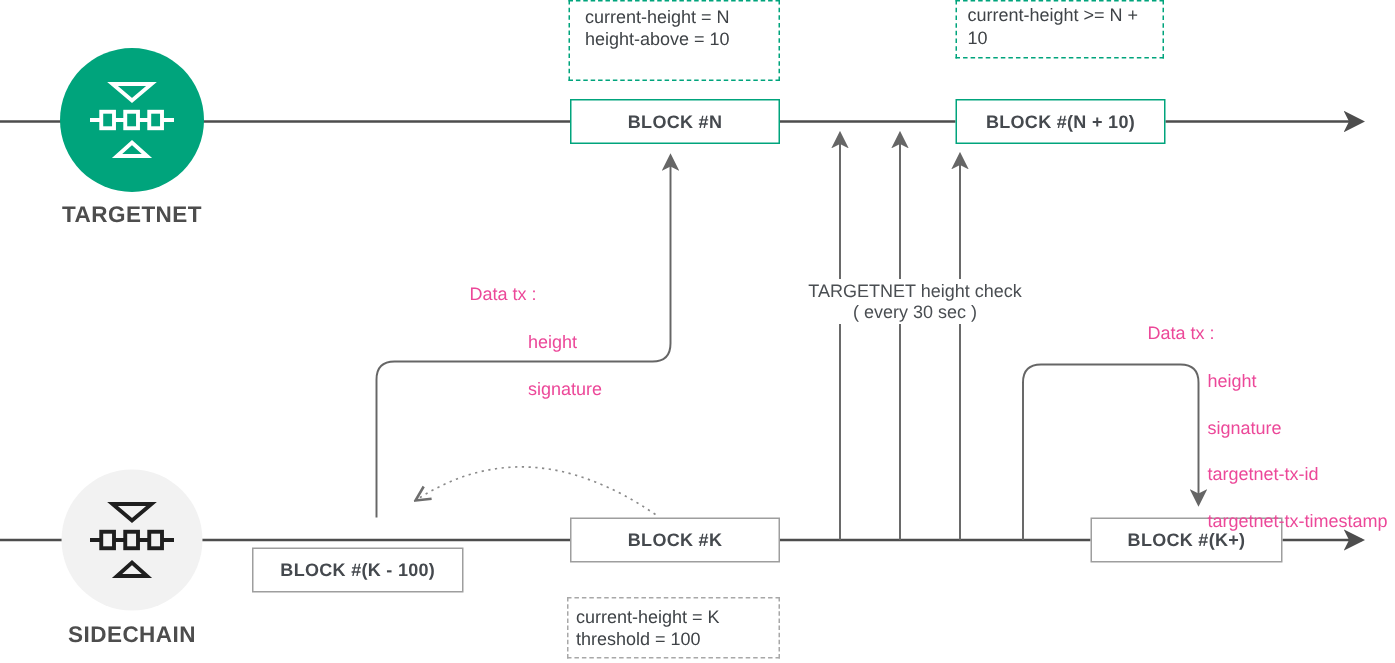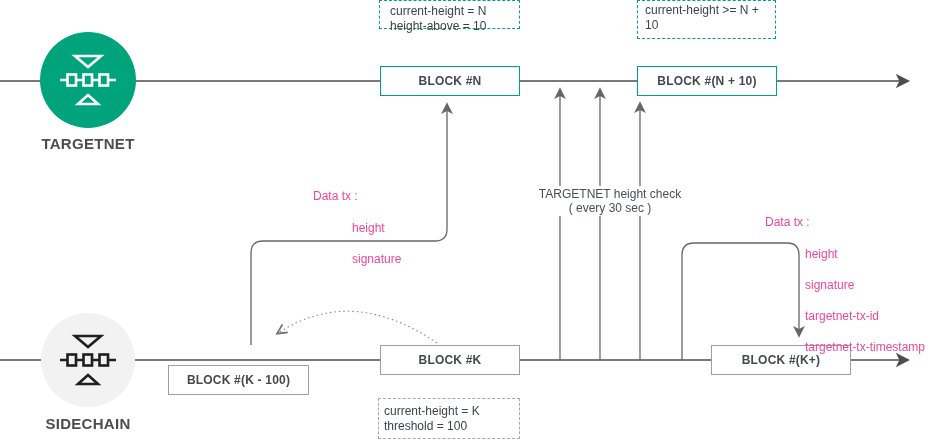--- a/index.html
+++ b/index.html
@@ -93,23 +93,23 @@
       <path d="M19,51 L39,51 L29,42 Z" fill="none" stroke="#1f1f1f" stroke-width="2.6"></path>
     </svg>
   </div>
   <div class="chain-label" style="left:41px;top:415px;width:94px;">SIDECHAIN</div>
 
   <div class="block teal" style="left:380px;top:66px;width:140px;">BLOCK #N</div>
   <div class="block teal" style="left:637px;top:66px;width:140px;">BLOCK #(N + 10)</div>
 
   <div class="block gray" style="left:168px;top:345px;width:141px;margin-top:20px;">BLOCK #(K - 100)</div>
   <div class="block gray" style="left:380px;top:345px;width:140px;">BLOCK #K</div>
-  <div class="block gray" style="left:711px;top:345px;width:140px;">BLOCK #(K+)</div>
+  <div class="block gray" style="left:727px;top:345px;width:128px;">BLOCK #(K+)</div>
 
-  <div class="ann teal" style="left:379px;top:0px;width:141px;height:29px;padding:3px 0 0 10px;">
+  <div class="ann teal" style="left:379px;top:0px;width:141px;height:54px;padding:3px 0 0 10px;">
     <div>current-height = N</div>
     <div>height-above = 10</div>
   </div>
 
   <div class="ann teal" style="left:637px;top:0px;width:139px;height:39px;padding:2px 0 0 7px;">
     <div>current-height &gt;= N + 10</div>
   </div>
 
   <div class="ann gray" style="left:378px;top:398px;width:142px;height:41px;padding:5px 0 0 5px;">
     <div>current-height = K</div>

